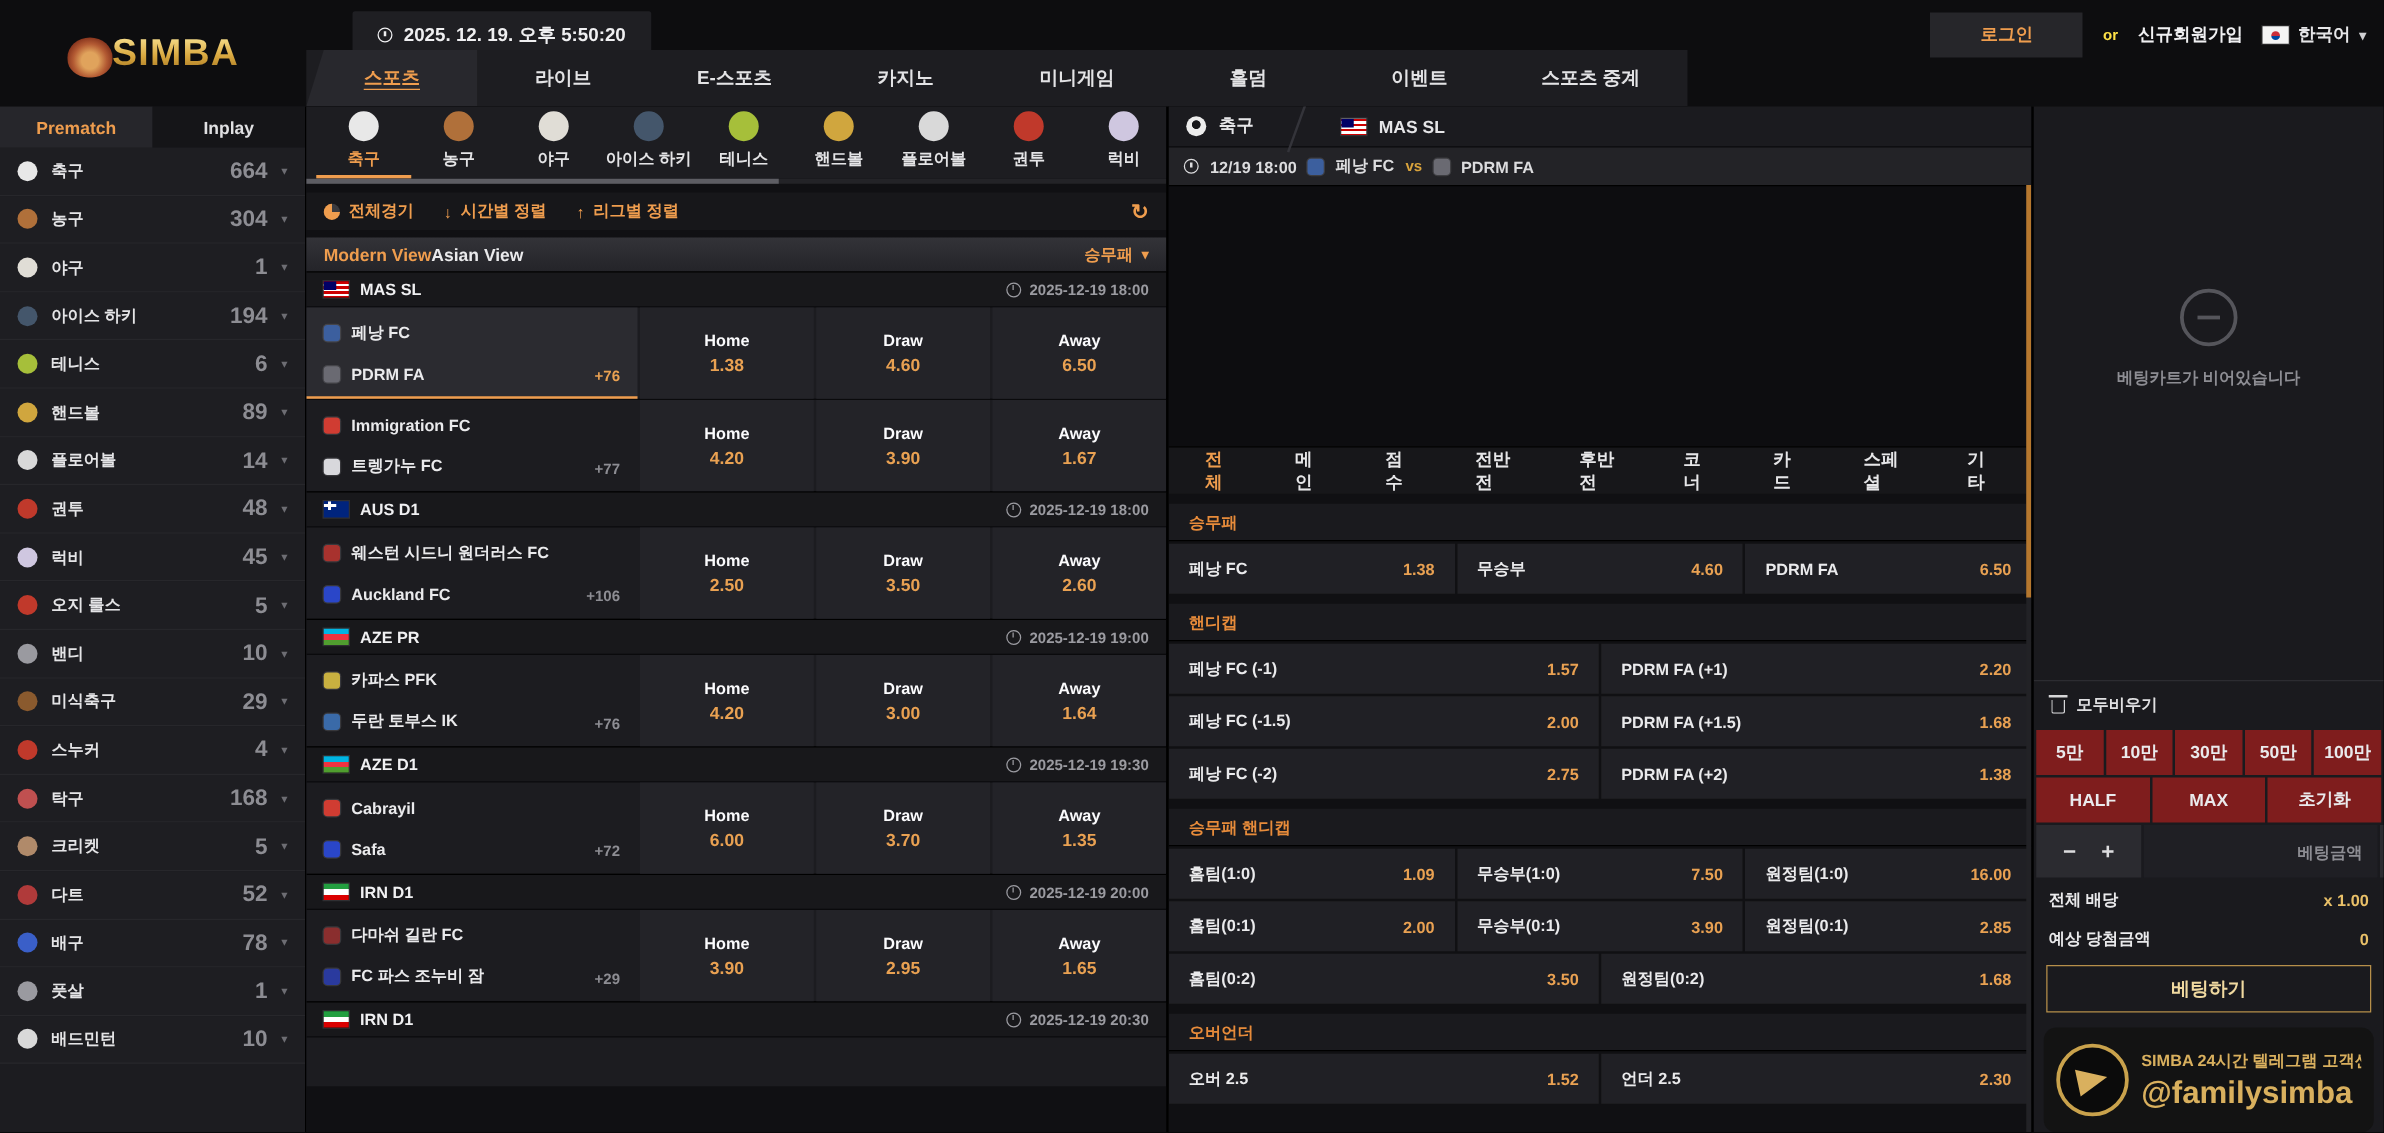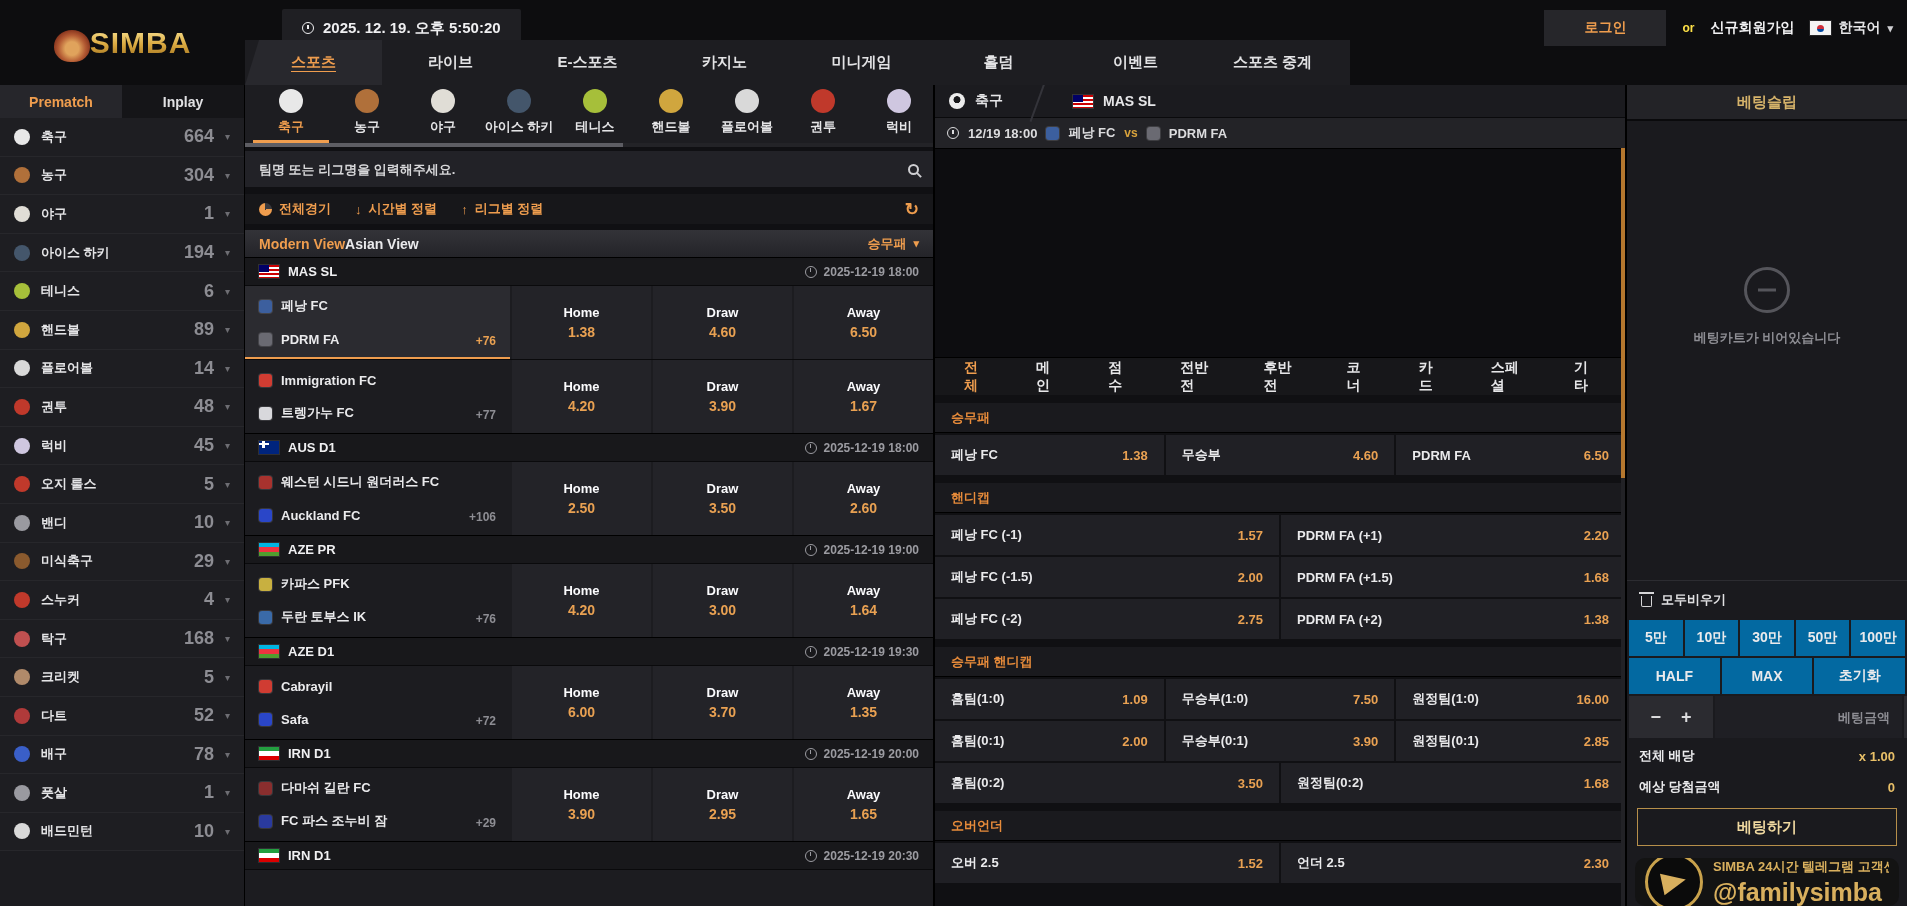--- a/index.html
+++ b/index.html
@@ -120,21 +120,21 @@
   .m-label { font-size:13px; font-weight:700; color:#eaeaec; }
   .m-odds { font-size:13px; font-weight:700; color:#e9a152; }
   .vscroll { position:absolute; right:0; top:63px; bottom:0; width:4px; background:#222226; }
   .vscroll-thumb { position:absolute; top:0; width:4px; height:330px; background:#b5772e; }
   
   .betslip { width:282px; flex:none; background:#1a1a1e; border-left:2px solid #000; display:flex; flex-direction:column; overflow:hidden;}
   .b-title { height:36px; background:#232327; display:flex; align-items:center; justify-content:center; color:#d6b36a; font-size:15px; font-weight:700; border-bottom:2px solid #0a0a0c; flex:none;}
   .b-empty { height:459px; flex:none; display:flex; flex-direction:column; align-items:center; padding-top:146px; gap:16px; color:#8d8d93; font-size:13px; font-weight:700;}
   .b-clear { height:38px; border-top:1px solid #2c2c31; display:flex; align-items:center; gap:9px; padding:0 14px; font-size:13px; font-weight:700; color:#e0e0e2; cursor:pointer; flex:none;}
   .b-amounts, .b-actions { display:flex; gap:2px; padding:0 2px; margin-top:2px; flex:none;}
-  .b-amounts button, .b-actions button { flex:1; height:36px; background:#0369a1; border:none; color:#eaeaec; font-size:14px; font-weight:700; cursor:pointer; font-family:inherit;}
+  .b-amounts button, .b-actions button { flex:1; height:36px; background:#7f1d1d; border:none; color:#eaeaec; font-size:14px; font-weight:700; cursor:pointer; font-family:inherit;}
   .b-stepper { display:flex; gap:2px; padding:0 2px; margin-top:2px; height:42px; flex:none;}
   .step-box { width:84px; background:#2b2b30; display:flex; align-items:center; justify-content:center; gap:20px; flex:none;}
   .step-btn { font-size:18px; font-weight:700; color:#dcdcde; cursor:pointer; background:none; border:none; font-family:inherit;}
   .bet-amount { flex:1; background:#1f1f24; border:none; outline:none; color:#e6e6e8; text-align:right; padding-right:12px; font-size:13px; font-weight:700; font-family:inherit;}
   .bet-amount::placeholder { color:#8d8d93; }
   .erase-btn { width:44px; background:#2b2b30; border:none; display:flex; align-items:center; justify-content:center; cursor:pointer; flex:none;}
   .b-line { height:26px; display:flex; align-items:center; justify-content:space-between; padding:0 12px; font-size:13px; font-weight:700; margin-top:5px; flex:none;}
   .b-line .lab { color:#eaeaec; } .b-line .val { color:#e9c068; }
   .b-bet { margin:8px 10px 0; height:38px; border:1px solid #b68f4a; background:#1a1a1e; color:#f0d9a0; font-size:15px; font-weight:700; cursor:pointer; flex:none; font-family:inherit;}
   .b-banner { margin:12px 8px 0; background:#131313; border-radius:10px; flex:1; display:flex; align-items:center; gap:10px; padding:10px; overflow:hidden;}
@@ -341,24 +341,20 @@
             <span>권투</span>
           </div>
           <div class="stab">
             <span class="stab-ico" style="background: rgb(207, 199, 224);"></span>
             <span>럭비</span>
           </div>
         </div>
       <div class="hscroll">
           <div class="hscroll-thumb"></div>
         </div>
-      <div class="search">
-        <input type="text" placeholder="팀명 또는 리그명을 입력해주세요." style="">
-        <span class="ico-mag"></span>
-      </div>
       <div class="filter-row" id="filter-row">
           <div class="f-item">
             <span class="ico-quarter"></span>
             <span>전체경기</span>
           </div>
           <div class="f-item">
             <span class="f-arrow">↓</span>
             <span>시간별 정렬</span>
           </div>
           <div class="f-item">
@@ -716,21 +712,20 @@
               <span class="m-odds">2.30</span>
             </div>
           </div>
         </div>
       <div class="vscroll">
           <div class="vscroll-thumb"></div>
         </div>
     </div>
 
     <div class="betslip">
-      <div class="b-title">베팅슬립</div>
       <div class="b-empty">
         <span class="ico-empty"></span>
         <span>베팅카트가 비어있습니다</span>
       </div>
       <div class="b-clear">
         <span class="ico-trash"></span>
         <span>모두비우기</span>
       </div>
       <div class="b-amounts" id="b-amounts">
           <button class="amt-btn">5만</button>

